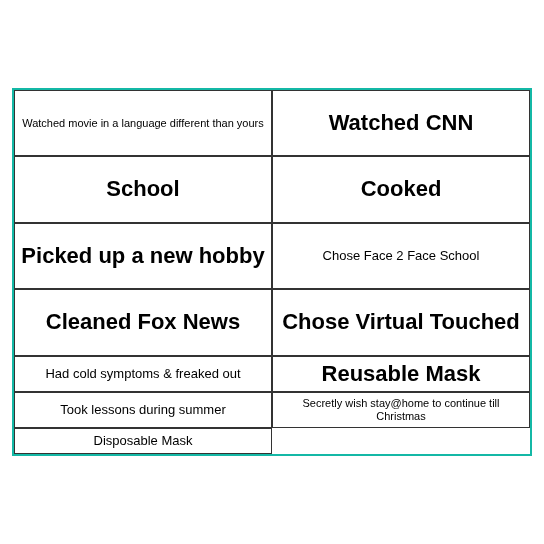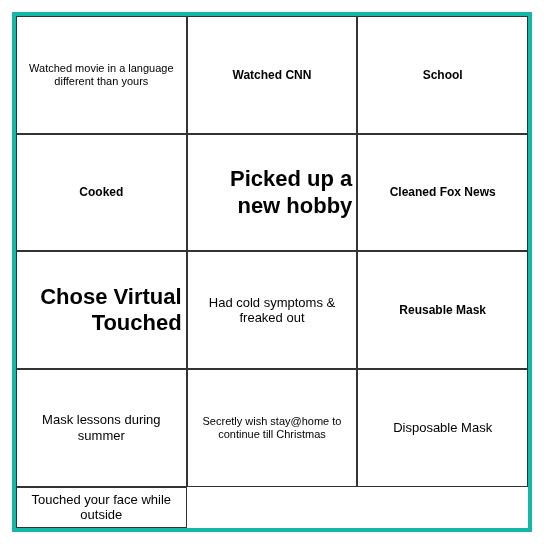--- a/index.html
+++ b/index.html
@@ -13,24 +13,24 @@
       height: 544px;
       background: #fff;
       display: flex;
       align-items: center;
       justify-content: center;
       font-family: Arial, sans-serif;
     }
 
     .bingo-board {
       width: 520px;
-      height: 520px;
-      border: 4px solid #14b8a6;
+      height: 368px;
+      border: 2px solid #14b8a6;
       display: grid;
-      grid-template-columns: repeat(3, 1fr);
+      grid-template-columns: repeat(2, 1fr);
       grid-template-rows: repeat(4, 1fr);
     }
 
     .bingo-cell {
       border: 1.5px solid #333;
       display: flex;
       align-items: center;
       justify-content: center;
       text-align: center;
       padding: 4px;
@@ -41,21 +41,21 @@
       font-size: 13px;
     }
 
     .bingo-cell.large-text .cell-text {
       font-size: 22px;
       font-weight: bold;
       text-align: right;
     }
 
     .bingo-cell.medium-text .cell-text {
-      font-size: 12px;
+      font-size: 22px;
       font-weight: bold;
     }
 
     .bingo-cell.small-text .cell-text {
       font-size: 11px;
     }
   </style>
 </head>
 <body>
 
@@ -68,37 +68,37 @@
     </div>
     <div class="bingo-cell medium-text">
       <span class="cell-text">School</span>
     </div>
     <div class="bingo-cell medium-text">
       <span class="cell-text">Cooked</span>
     </div>
     <div class="bingo-cell large-text">
       <span class="cell-text">Picked up a new hobby</span>
     </div>
+    <div class="bingo-cell ">
+      <span class="cell-text">Chose Face 2 Face School</span>
+    </div>
     <div class="bingo-cell medium-text">
       <span class="cell-text">Cleaned Fox News</span>
     </div>
     <div class="bingo-cell large-text">
       <span class="cell-text">Chose Virtual Touched</span>
     </div>
     <div class="bingo-cell ">
       <span class="cell-text">Had cold symptoms &amp; freaked out</span>
     </div>
     <div class="bingo-cell medium-text">
       <span class="cell-text">Reusable Mask</span>
     </div>
     <div class="bingo-cell ">
-      <span class="cell-text">Mask lessons during summer</span>
+      <span class="cell-text">Took lessons during summer</span>
     </div>
     <div class="bingo-cell small-text">
       <span class="cell-text">Secretly wish stay@home to continue till Christmas</span>
     </div>
     <div class="bingo-cell ">
       <span class="cell-text">Disposable Mask</span>
     </div>
-    <div class="bingo-cell ">
-      <span class="cell-text">Touched your face while outside</span>
-    </div>
   </div>
 
 </body></html>

